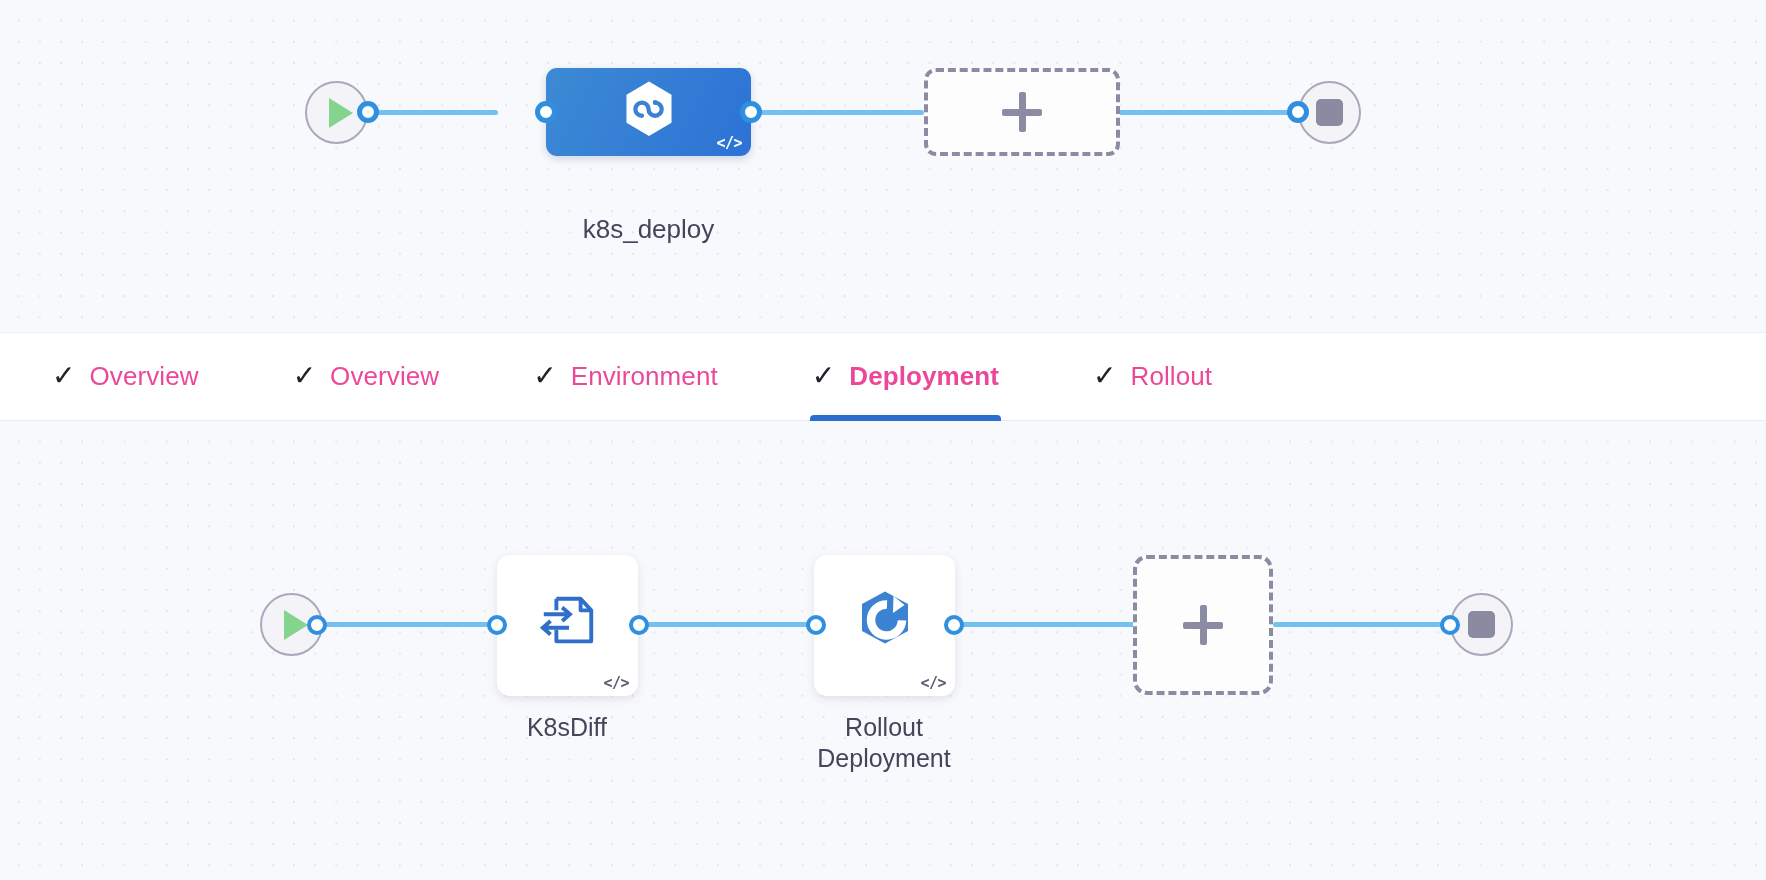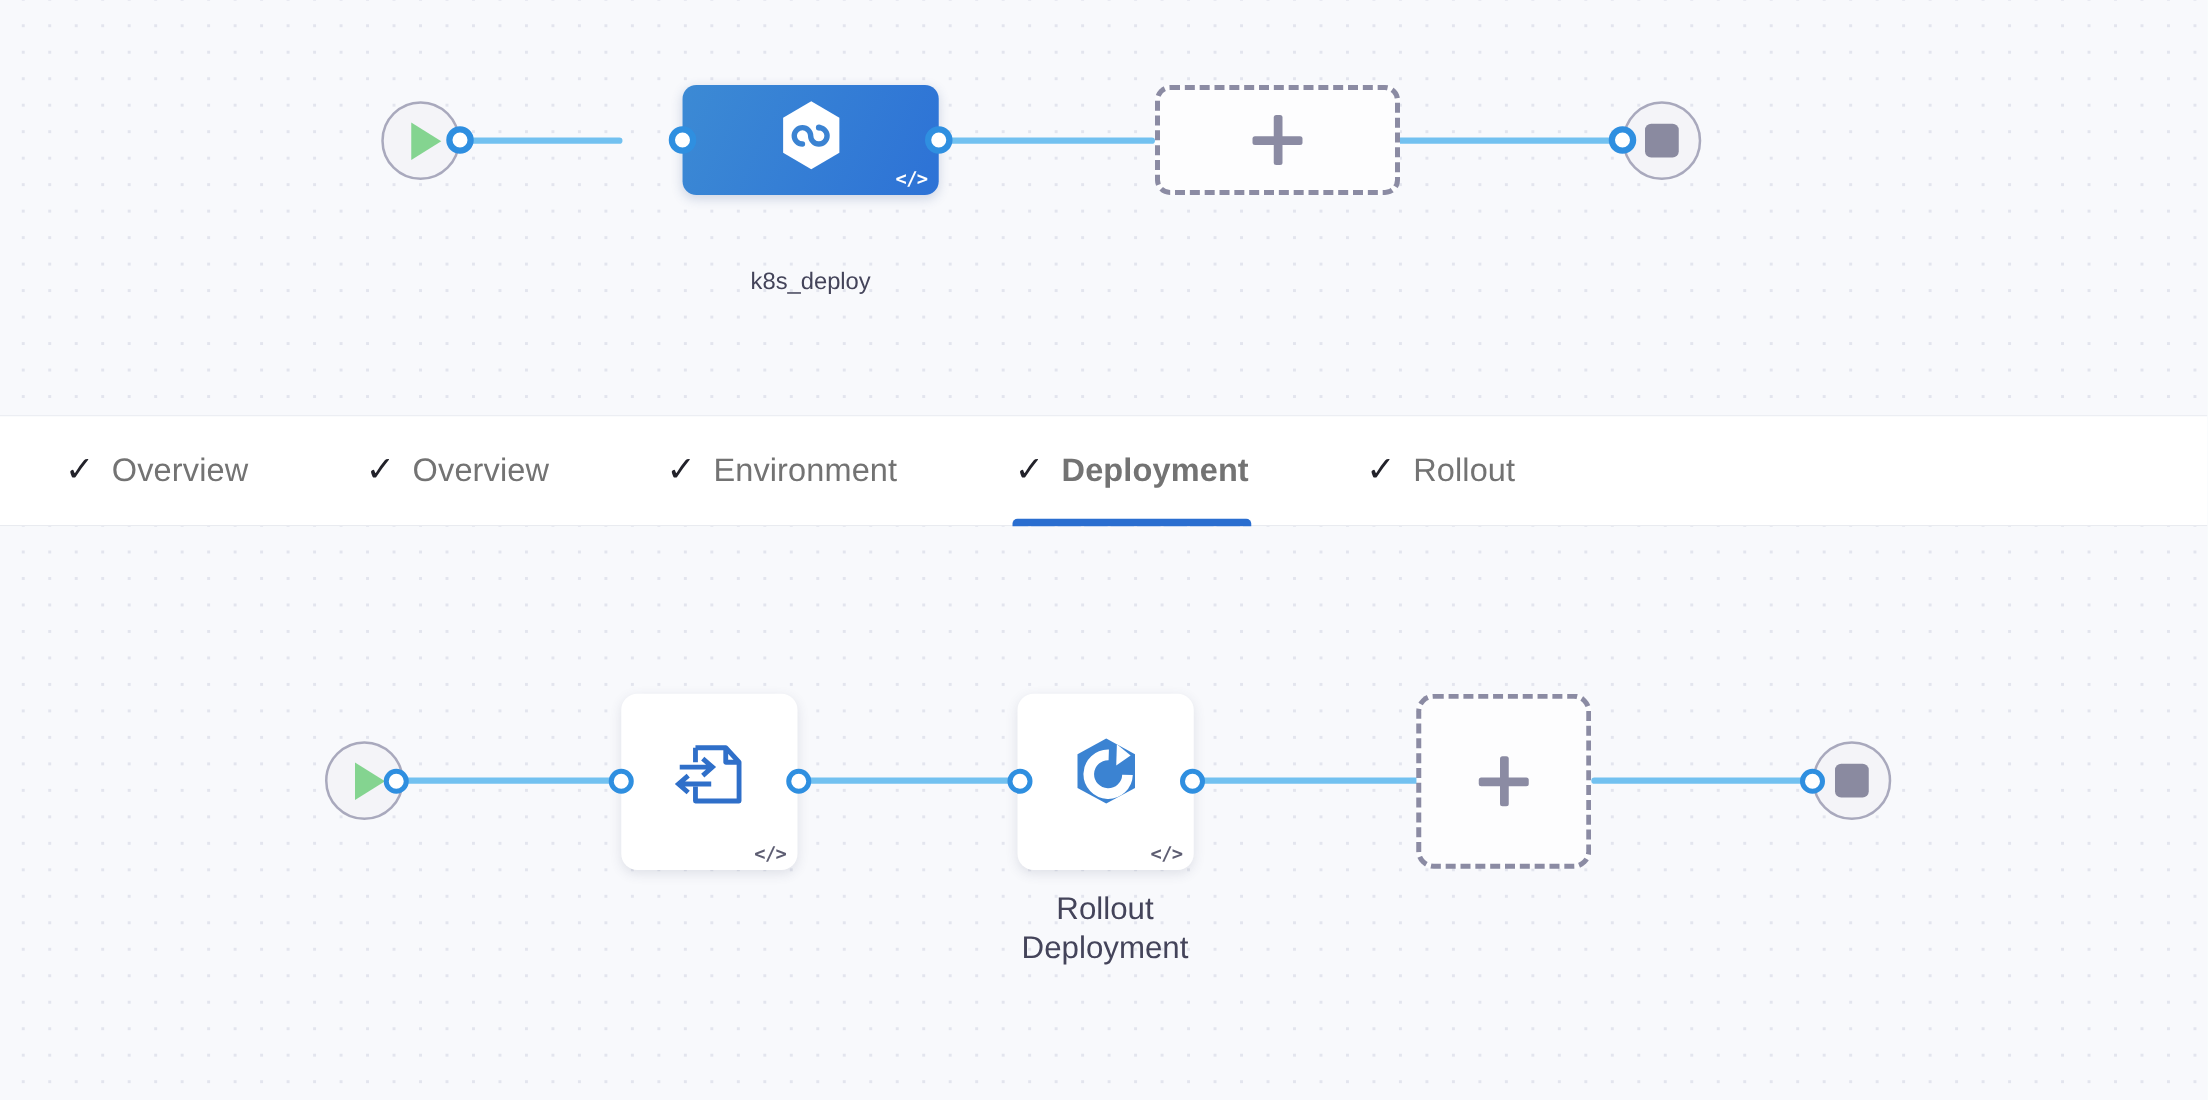--- a/index.html
+++ b/index.html
@@ -39,21 +39,21 @@
     padding: 0 26px;
     cursor: pointer;
     white-space: nowrap;
   }
   .tab .check {
     font-size: 28px; line-height: 1;
     color: #22222a; font-weight: 400;
     margin-right: 14px;
     transform: translateY(-1px);
   }
-  .tab .tlabel { font-size: 26px; color: #737373; letter-spacing: .1px; }
+  .tab .tlabel { font-size: 26px; color: #ec4899; letter-spacing: .1px; }
   .tab.active .tlabel { font-weight: 700; }
   .tab .underline {
     position: absolute; left: 24px; right: 24px; bottom: -1px;
     height: 7px; border-radius: 4px 4px 0 0;
     background: #2a6ed0; display: none;
   }
   .tab.active .underline { display: block; }
 
   
   .row { position: absolute; left: 0; width: 1766px; }
@@ -147,21 +147,21 @@
 
   
   .caption {
     position: absolute;
     text-align: center;
     color: #44445a;
     line-height: 1.22;
     white-space: pre-line;
     pointer-events: none;
   }
-  .caption.stage { font-size: 19px; }
+  .caption.stage { font-size: 26px; }
   .caption.step  { font-size: 25px; }
   .caption.muted { color: #6a6a82; }
 </style>
 </head>
 <body>
 
 <div class="canvas">
 
   <div class="grid" id="grid-top"></div>
 
@@ -253,20 +253,21 @@
           <path d="M20 10 H45 L56 22 V54 H20 V42 M20 22 V10" fill="none" stroke="#2f6fc9" stroke-width="4" stroke-linejoin="round" stroke-linecap="butt"></path>
           <path d="M45 10 V22 H56" fill="none" stroke="#2f6fc9" stroke-width="4" stroke-linejoin="round"></path>
           <path d="M7 26 H33 M26 19 L34 26 L26 33" fill="none" stroke="#2f6fc9" stroke-width="4" stroke-linecap="butt" stroke-linejoin="miter"></path>
           <path d="M33 40 H7 M14 33 L6 40 L14 47" fill="none" stroke="#2f6fc9" stroke-width="4" stroke-linecap="butt" stroke-linejoin="miter"></path>
         </svg>
       </div>
       <div class="code-badge dark">&lt;/&gt;</div>
     </div>
     <div class="port sm" style="left:487px; top:194px;"></div>
     <div class="port sm" style="left:629px; top:194px;"></div>
+    <div class="caption step" style="left:447px; top:291px; width:240px;">K8sDiff</div>
 
     <div class="step-card" style="left:814px; top:134px;">
       <div class="glyph">
         <svg width="72" height="72" viewBox="0 0 72 72">
           <defs>
             <mask id="rollout-mask">
               <rect x="0" y="0" width="72" height="72" fill="#fff"></rect>
               <path d="M38 21 a15.5 15.5 0 1 0 15 16" fill="none" stroke="#000" stroke-width="8.5" stroke-linecap="butt"></path>
               <path d="M44.5 12.5 L55.5 21.5 L44 29.5 Z" fill="#000"></path>
             </mask>

